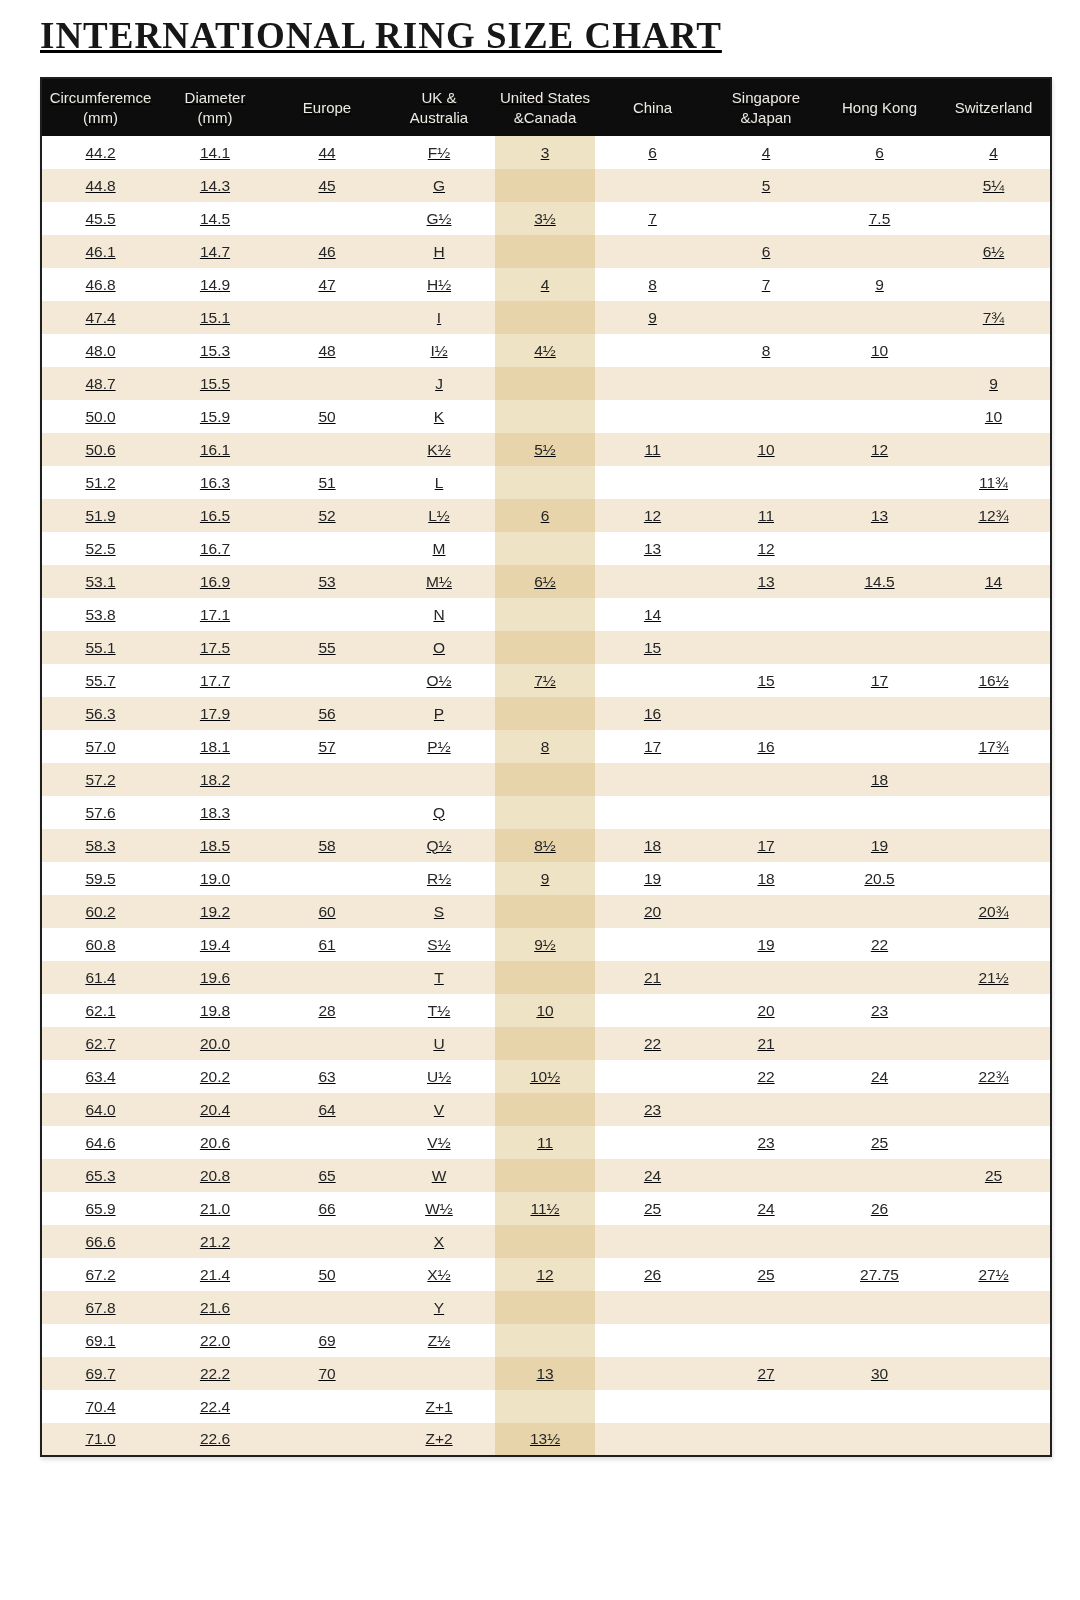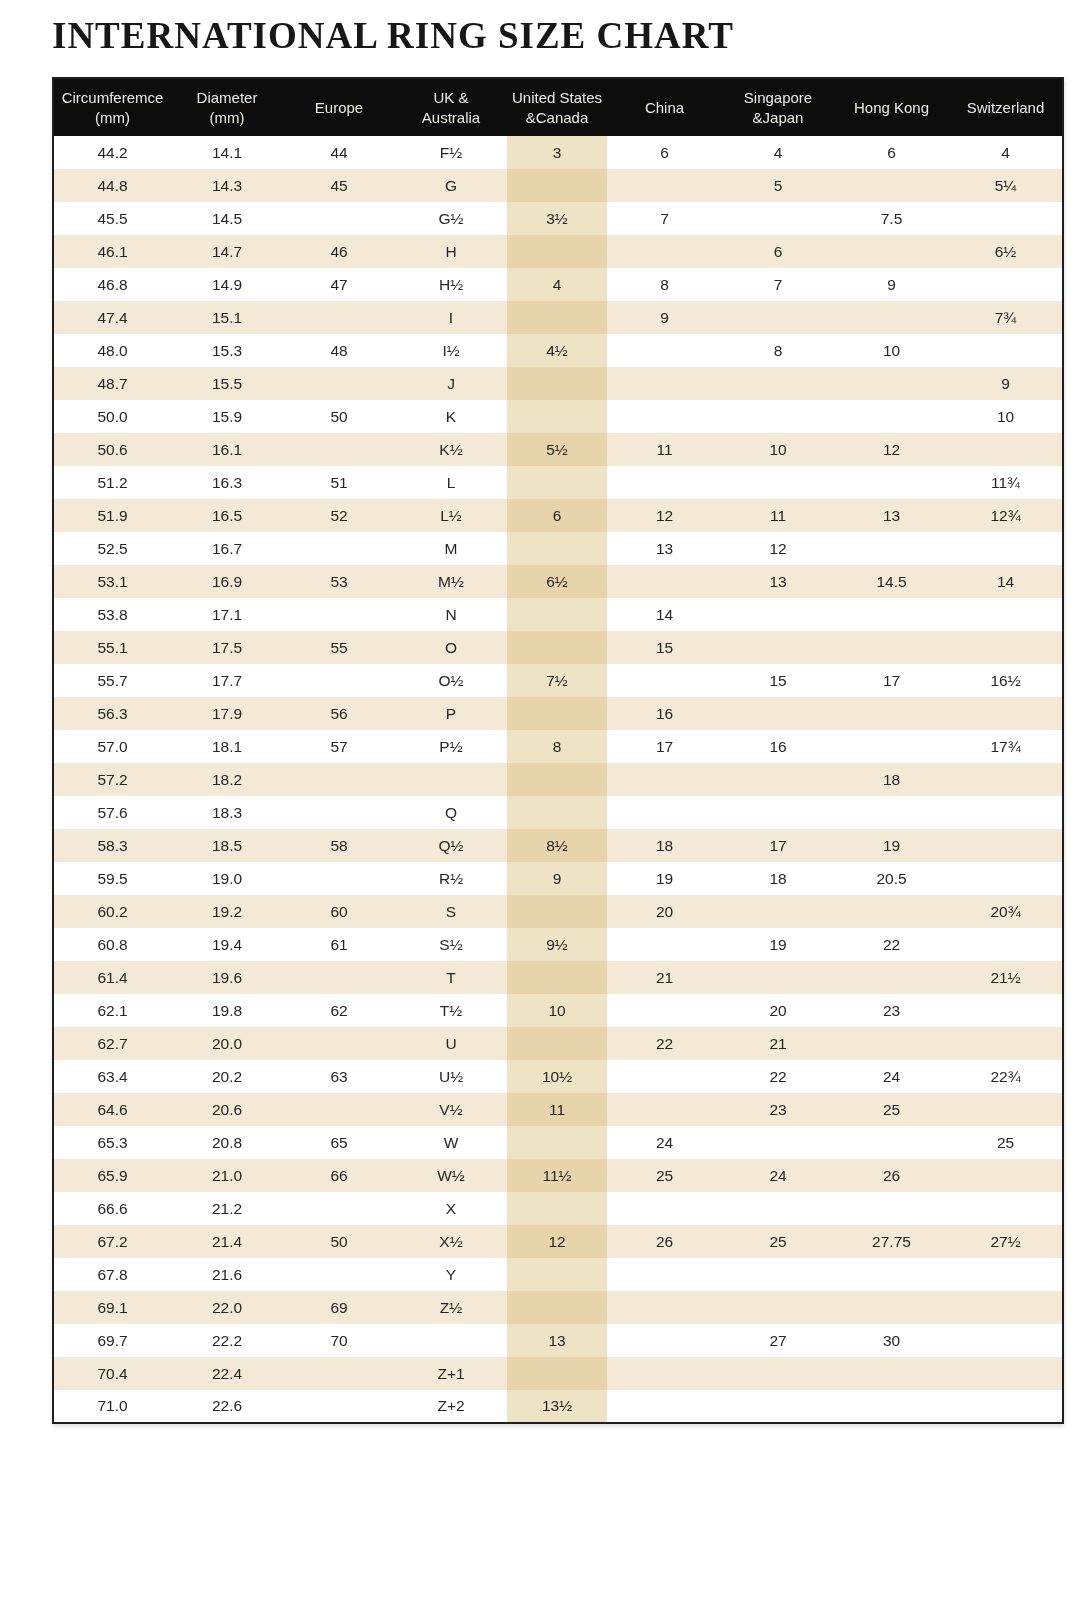--- a/index.html
+++ b/index.html
@@ -13,21 +13,21 @@
     --cell-text:#262626;
   }
   *{box-sizing:border-box;}
   html,body{margin:0;padding:0;}
   body{
     width:1080px;height:1600px;
     background:var(--page-bg);
     font-family:"Liberation Sans", sans-serif;
     overflow:hidden;
   }
-  .page{padding:6px 35px 0 52px;}
+  .page{padding:6px 35px 0 40px;text-decoration:underline;}
   .page-title{
     font-family:"Liberation Serif", serif;
     font-weight:700;
     font-size:37px;
     letter-spacing:1px;
     color:var(--title-text);
     margin:8px 0 20px 0;
     white-space:nowrap;
   }
   table.ring-table{
@@ -406,21 +406,21 @@
           <td>T</td>
           <td class="us-col"></td>
           <td>21</td>
           <td></td>
           <td></td>
           <td>21½</td>
         </tr>
         <tr>
           <td>62.1</td>
           <td>19.8</td>
-          <td>62</td>
+          <td>28</td>
           <td>T½</td>
           <td class="us-col">10</td>
           <td></td>
           <td>20</td>
           <td>23</td>
           <td></td>
         </tr>
         <tr>
           <td>62.7</td>
           <td>20.0</td>
@@ -435,20 +435,31 @@
         <tr>
           <td>63.4</td>
           <td>20.2</td>
           <td>63</td>
           <td>U½</td>
           <td class="us-col">10½</td>
           <td></td>
           <td>22</td>
           <td>24</td>
           <td>22¾</td>
+        </tr>
+        <tr>
+          <td>64.0</td>
+          <td>20.4</td>
+          <td>64</td>
+          <td>V</td>
+          <td class="us-col"></td>
+          <td>23</td>
+          <td></td>
+          <td></td>
+          <td></td>
         </tr>
         <tr>
           <td>64.6</td>
           <td>20.6</td>
           <td></td>
           <td>V½</td>
           <td class="us-col">11</td>
           <td></td>
           <td>23</td>
           <td>25</td>

